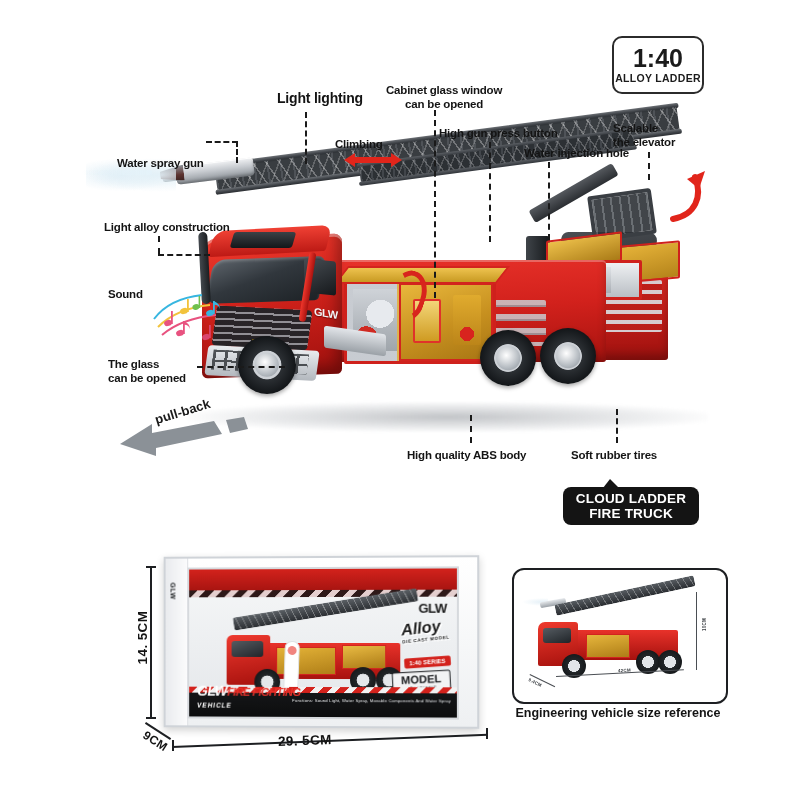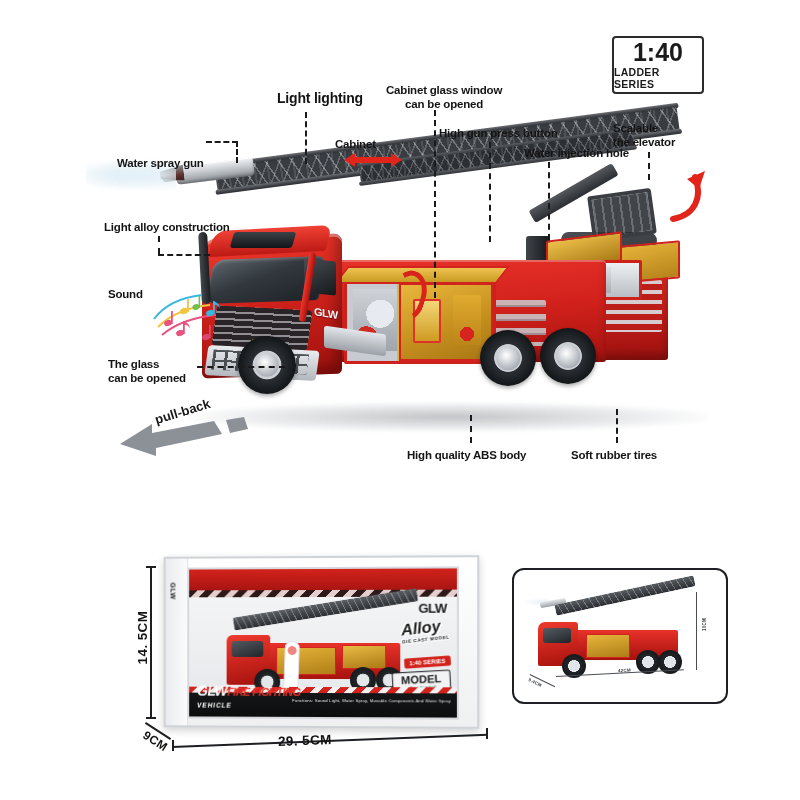--- a/index.html
+++ b/index.html
@@ -16,21 +16,21 @@
     position:absolute;font-weight:bold;color:#141414;
     font-size:11.5px;line-height:13.5px;letter-spacing:-0.2px;
     white-space:pre-line;
   }
   .dash-v{position:absolute;border-left:2px dashed #1a1a1a;}
   .dash-h{position:absolute;border-top:2px dashed #1a1a1a;}
 
   
   .badge{
     position:absolute;left:612px;top:36px;width:88px;height:54px;
-    border:2.5px solid #2b2b2b;border-radius:4px;background:#fff;
+    border:2.5px solid #2b2b2b;border-radius:10px;background:#fff;
     display:flex;flex-direction:column;align-items:center;justify-content:center;
   }
   .badge-top{font-size:25px;font-weight:bold;color:#1b1b1b;letter-spacing:0px;line-height:25px;}
   .badge-bot{font-size:10.5px;font-weight:bold;color:#1b1b1b;letter-spacing:0.3px;margin-top:1px;}
 
   
   .banner{
     position:absolute;left:563px;top:487px;width:136px;height:38px;
     background:#141414;border-radius:8px;
     display:flex;flex-direction:column;align-items:center;justify-content:center;
@@ -485,21 +485,21 @@
   .ref-dim{position:absolute;background:#4a4e53;}
   .ref-dim-txt{position:absolute;font-size:4.5px;color:#3a3e42;font-weight:bold;letter-spacing:.2px;}
 </style>
 </head>
 <body>
 
 <div class="page">
 
   <div class="badge">
     <div class="badge-top">1:40</div>
-    <div class="badge-bot">LADDER SERIES</div>
+    <div class="badge-bot">ALLOY LADDER</div>
   </div>
 
   <div class="truck-stage">
     <div class="shadow"></div>
 
     <div class="ladder">
       <div class="ladder-rail top"></div>
       <div class="ladder-web"></div>
       <div class="ladder-rail bot"></div>
     </div>
@@ -595,21 +595,21 @@
     <div class="pb-text">pull-back</div>
   </div>
 
   <div class="lbl" style="left:117px;top:133px;margin-top:24px;">Water spray gun</div>
   <div class="dash-h" style="left:206px;top:141px;width:32px;"></div>
   <div class="dash-v" style="left:236px;top:141px;height:22px;"></div>
 
   <div class="lbl" style="left:277px;top:92px;font-size:14px;">Light lighting</div>
   <div class="dash-v" style="left:305px;top:112px;height:52px;"></div>
 
-  <div class="lbl" style="left:335px;top:138px;">Cabinet</div>
+  <div class="lbl" style="left:335px;top:138px;">Climbing</div>
   <svg class="scal-arrow" width="58" height="16">
     <polygon points="0,8 11,1 11,5 47,5 47,1 58,8 47,15 47,11 11,11 11,15" fill="#e1251b"></polygon>
   </svg>
 
   <div class="lbl" style="left:386px;top:84px;text-align:center;">Cabinet glass window
 can be opened</div>
   <div class="dash-v" style="left:434px;top:110px;height:188px;"></div>
 
   <div class="lbl" style="left:439px;top:127px;">High gun press button</div>
   <div class="dash-v" style="left:489px;top:142px;height:100px;"></div>
@@ -634,20 +634,24 @@
   <div class="lbl" style="left:108px;top:358px;">The glass
 can be opened</div>
   <div class="dash-h" style="left:197px;top:366px;width:88px;"></div>
 
   <div class="lbl" style="left:407px;top:449px;">High quality ABS body</div>
   <div class="dash-v" style="left:470px;top:415px;height:28px;"></div>
 
   <div class="lbl" style="left:571px;top:449px;">Soft rubber tires</div>
   <div class="dash-v" style="left:616px;top:409px;height:34px;"></div>
 
+  <div class="banner">
+    <span>CLOUD LADDER</span>
+    <span>FIRE TRUCK</span>
+  </div>
 
   <div class="box-wrap">
 
     <div class="pkg-box">
       <div class="pkg-side">
         <div class="pkg-side-logo">GLW</div>
       </div>
 
       <div class="pkg-window">
         <div class="pkg-topband"></div>
@@ -712,14 +716,15 @@
       <div class="rt-w" style="left:130px;top:66px;width:24px;height:24px;"></div>
     </div>
 
     <div class="ref-dim" style="left:182px;top:22px;width:1px;height:78px;"></div>
     <div class="ref-dim-txt" style="left:184px;top:52px;transform:rotate(-90deg);">10CM</div>
     <div class="ref-dim" style="left:42px;top:106px;width:128px;height:1px;transform:rotate(-3deg);transform-origin:0 0;"></div>
     <div class="ref-dim-txt" style="left:104px;top:98px;transform:rotate(-3deg);">42CM</div>
     <div class="ref-dim" style="left:16px;top:104px;width:28px;height:1px;transform:rotate(26deg);transform-origin:0 0;"></div>
     <div class="ref-dim-txt" style="left:14px;top:110px;transform:rotate(26deg);">9.4CM</div>
   </div>
+  <div class="ref-caption">Engineering vehicle size reference</div>
 
 </div>
 
 </body></html>

